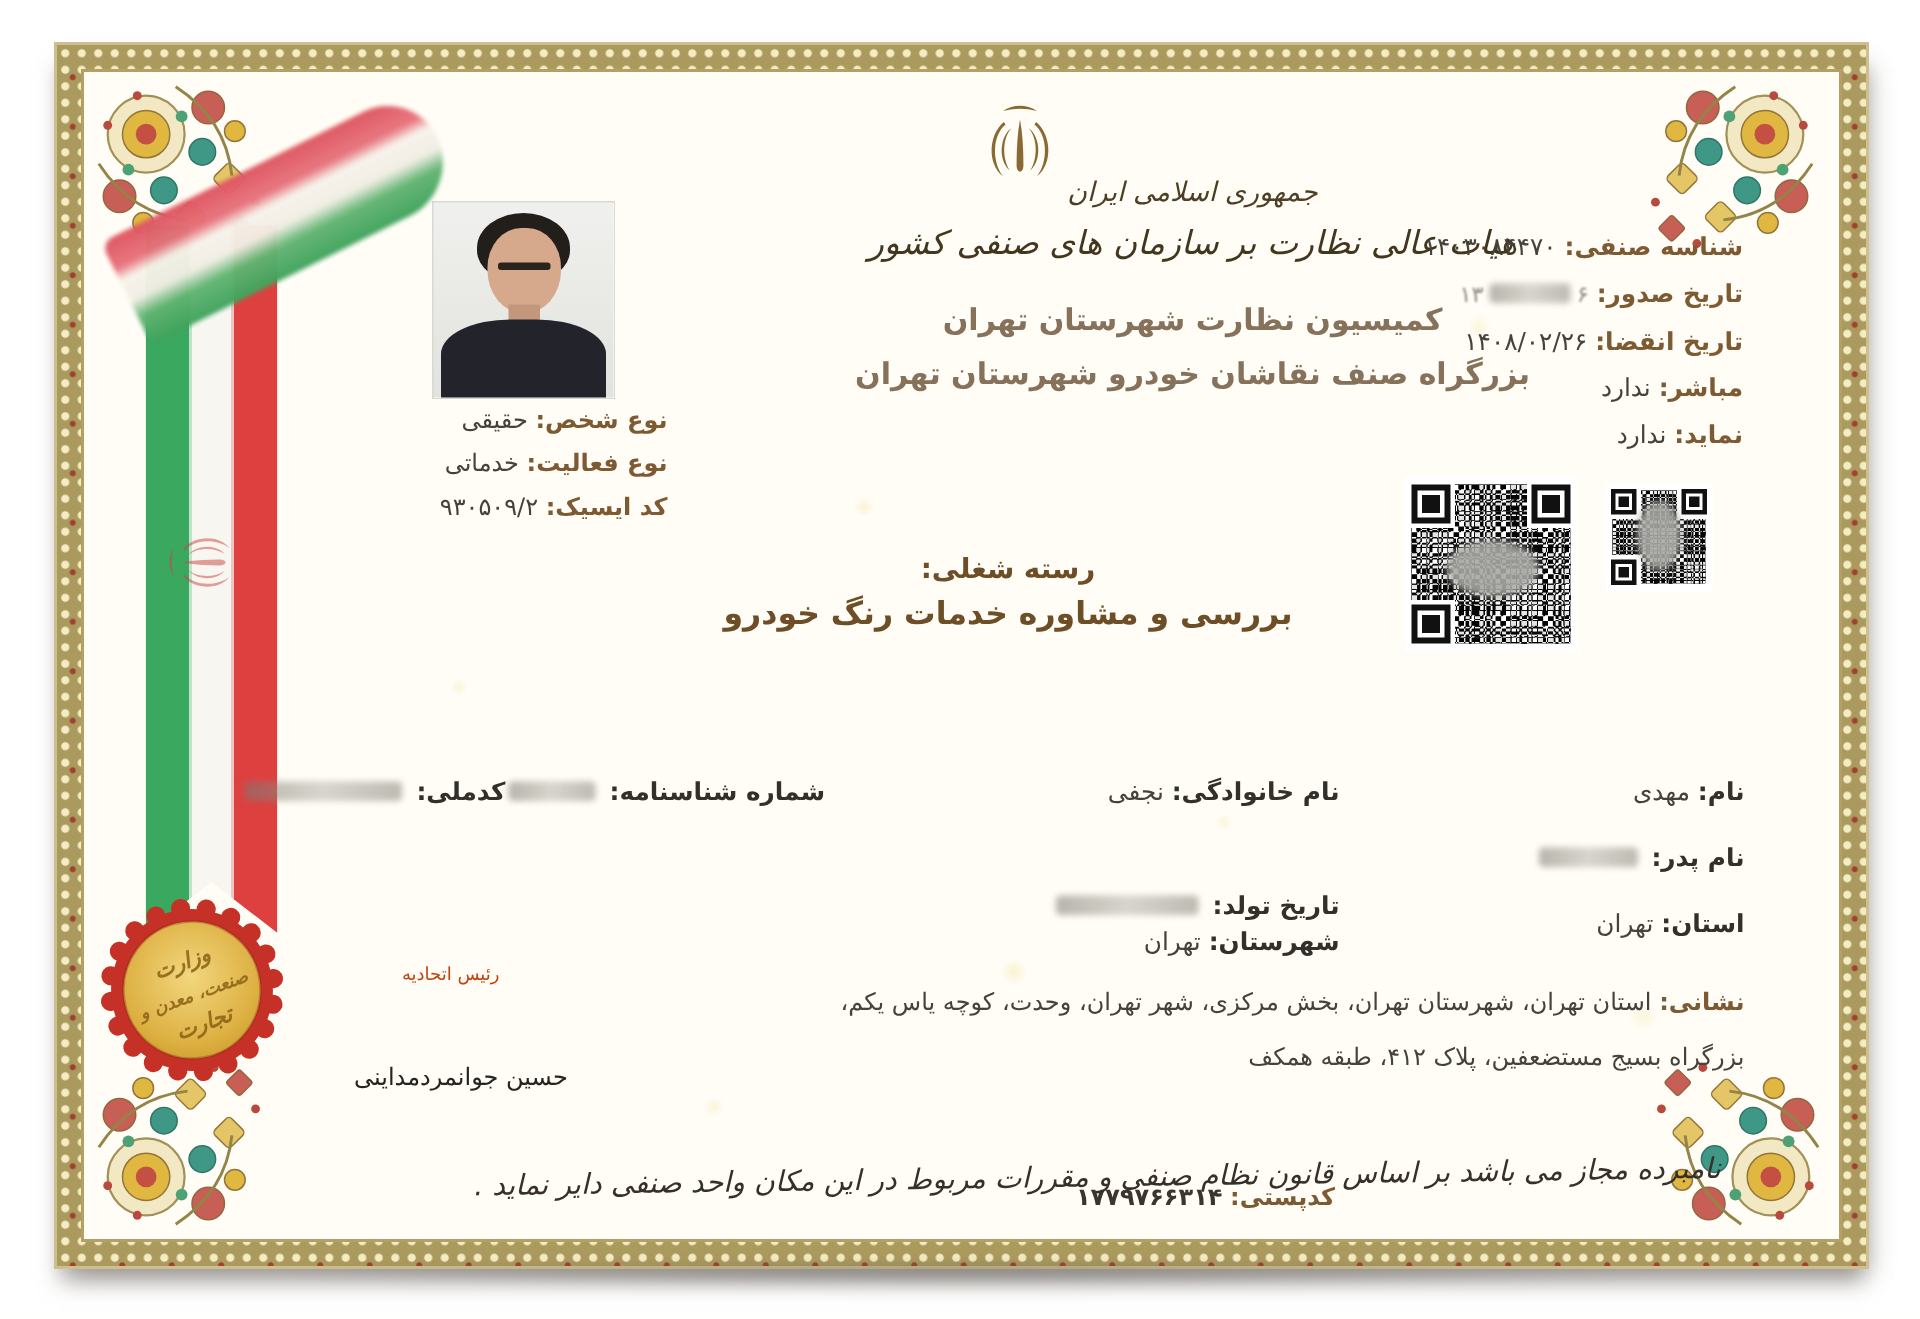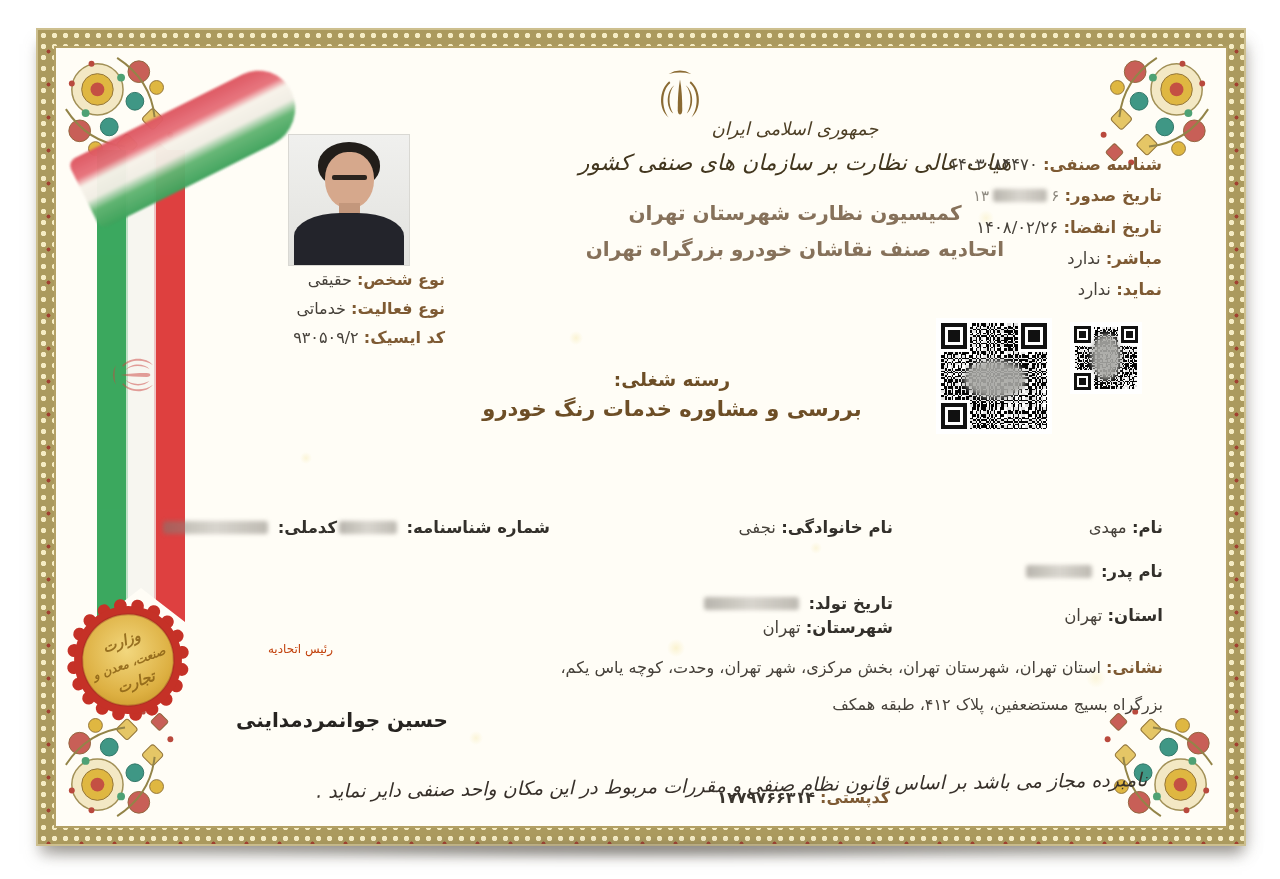--- a/index.html
+++ b/index.html
@@ -198,21 +198,21 @@
     <div class="neck"></div>
     <div class="shirt"></div>
   </div>
 
   <svg class="emblem-main" viewBox="0 0 100 120">
       <use href="#emb" fill="#8a6a33"></use>
     </svg>
   <div class="hdr-line cal" style="top:118px;font-size:18px;">جمهوری اسلامی ایران</div>
   <div class="hdr-line cal" style="top:150px;font-size:22px;color:#42361e;">هیات عالی نظارت بر سازمان های صنفی کشور</div>
   <div class="hdr-line" style="top:201px;font-size:20px;font-weight:bold;color:#86715a;">کمیسیون نظارت شهرستان تهران</div>
-  <div class="hdr-line" style="top:237px;font-size:20px;font-weight:bold;color:#86715a;">اتحادیه صنف نقاشان خودرو بزرگراه تهران</div>
+  <div class="hdr-line" style="top:237px;font-size:20px;font-weight:bold;color:#86715a;">بزرگراه صنف نقاشان خودرو شهرستان تهران</div>
 
   <div class="t" style="right:118px;top:149px;font-size:16.5px;line-height:31px;text-align:right;">
     <div><span class="lab">شناسه صنفی:</span> <span class="val">۱۴۰۳۰۸۴۴۷۰</span></div>
     <div><span class="lab">تاریخ صدور:</span> <span class="redrun" dir="ltr"><span class="hint">۱۳</span><span class="smudge" style="width:54px"></span><span class="hint">۶</span></span></div>
     <div><span class="lab">تاریخ انقضا:</span> <span class="val">۱۴۰۸/۰۲/۲۶</span></div>
     <div><span class="lab">مباشر:</span> <span class="val">ندارد</span></div>
     <div><span class="lab">نماید:</span> <span class="val">ندارد</span></div>
   </div>
 
   <div class="t" style="right:835px;top:265px;font-size:16px;line-height:29px;text-align:right;">
@@ -252,21 +252,21 @@
   <div class="t" style="right:730px;top:518px;font-size:16.5px;"><span class="lab" style="color:#33302b">شماره شناسنامه:</span> <span class="smudge" style="width:58px"></span></div>
   <div class="t" style="right:943px;top:518px;font-size:16.5px;"><span class="lab" style="color:#33302b">کدملی:</span> <span class="smudge" style="width:105px"></span></div>
 
   <div class="t" style="right:117px;top:562px;font-size:16.5px;"><span class="lab" style="color:#33302b">نام پدر:</span> <span class="smudge" style="width:66px"></span></div>
   <div class="t" style="right:387px;top:562px;font-size:16.5px;margin-top:32px;"><span class="lab" style="color:#33302b">تاریخ تولد:</span> <span class="smudge" style="width:95px"></span></div>
 
   <div class="t" style="right:117px;top:606px;font-size:16.5px;"><span class="lab" style="color:#33302b">استان:</span> <span class="val">تهران</span></div>
   <div class="t" style="right:387px;top:606px;font-size:16.5px;margin-top:12px;"><span class="lab" style="color:#33302b">شهرستان:</span> <span class="val">تهران</span></div>
 
   <div class="t" style="right:947px;top:642px;font-size:12px;font-weight:normal;color:#c2410c;">رئیس اتحادیه</div>
-  <div class="t" style="left:236px;top:708px;font-size:20px;font-weight:bold;color:#262320;">حسین جوانمردمداینی</div>
+  <div class="t" style="left:236px;top:708px;font-size:16px;font-weight:normal;color:#262320;">حسین جوانمردمداینی</div>
 
   <div class="t" style="right:117px;top:658px;font-size:16px;"><span class="lab">نشانی:</span> <span class="val">استان تهران، شهرستان تهران، بخش مرکزی، شهر تهران، وحدت، کوچه یاس یکم،</span></div>
   <div class="t" style="right:117px;top:695px;font-size:16px;"><span class="val">بزرگراه بسیج مستضعفین، پلاک ۴۱۲، طبقه همکف</span></div>
   <div class="t" style="right:390px;top:788px;font-size:16px;"><span class="lab">کدپستی:</span> <span style="font-weight:bold;color:#3a352e;">۱۷۷۹۷۶۶۳۱۴</span></div>
 
   <div class="t cal" style="right:133px;top:774px;font-size:19px;color:#37302a;transform:rotate(-0.8deg);">نامبرده مجاز می باشد بر اساس قانون نظام صنفی و مقررات مربوط در این مکان واحد صنفی دایر نماید .</div>
 
 </div>
 
 </body></html>

